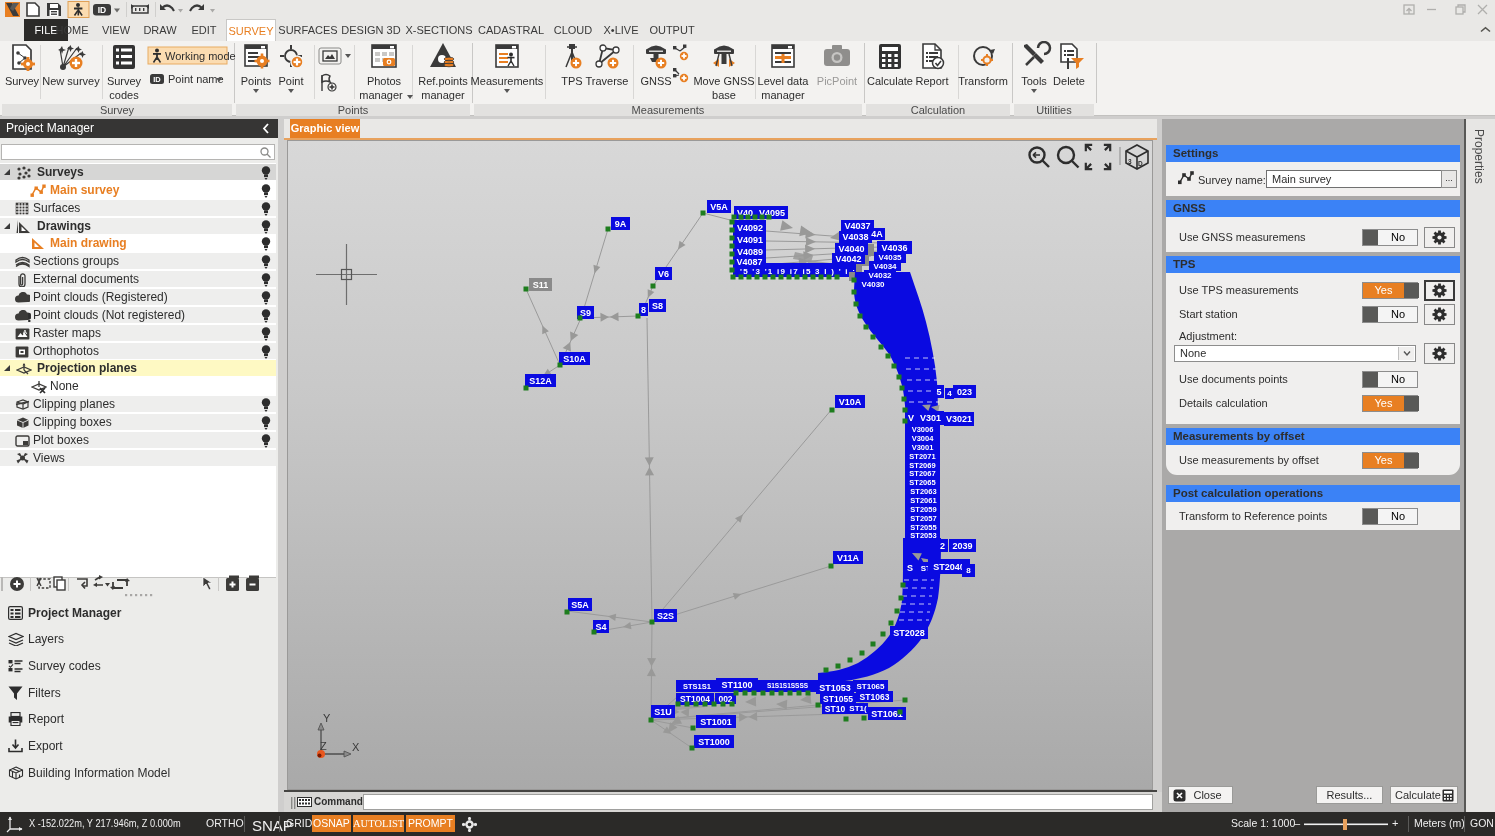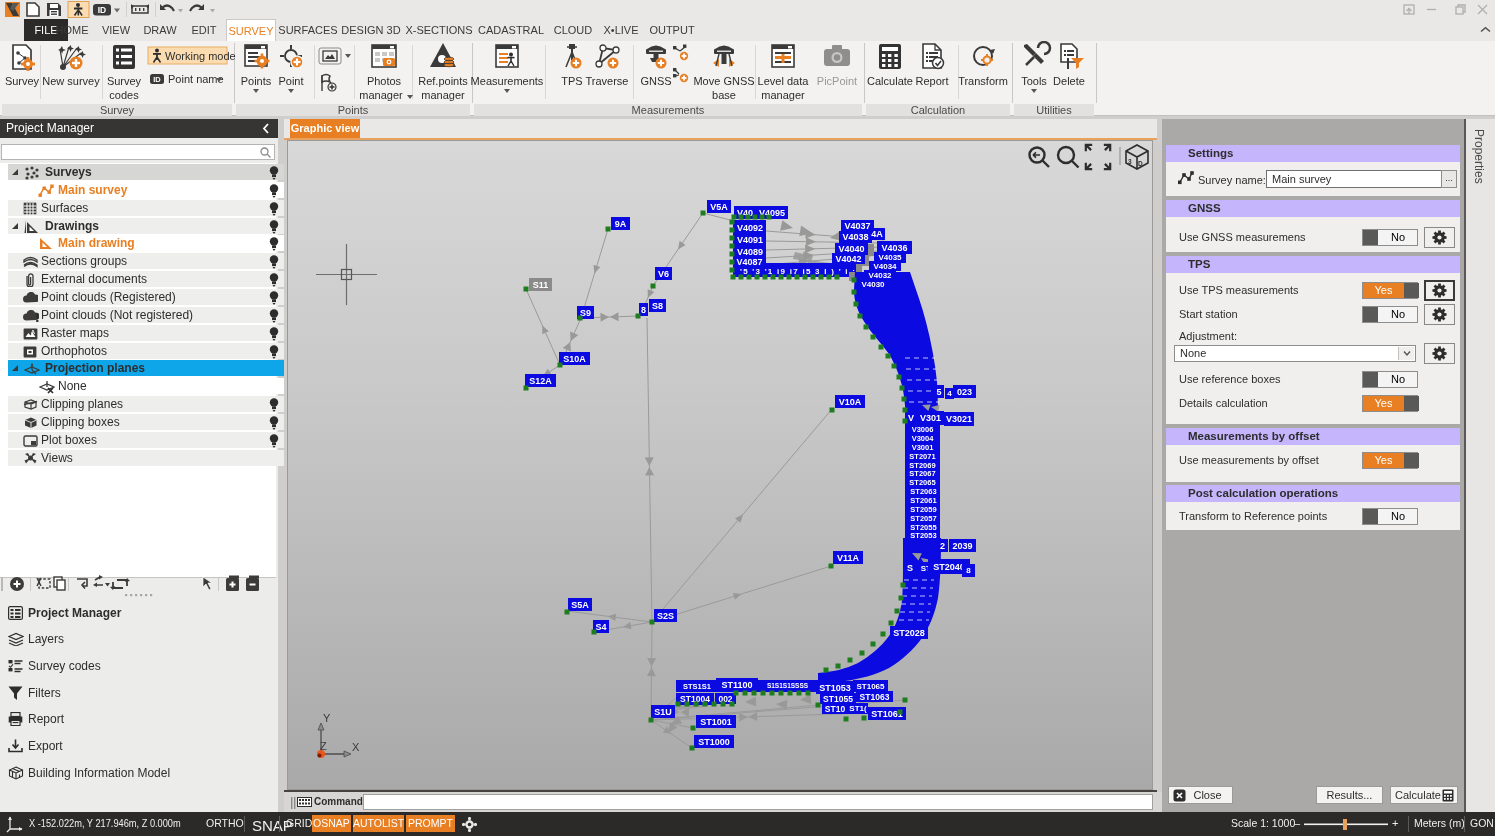--- a/index.html
+++ b/index.html
@@ -18,42 +18,42 @@
 #ribbon { left:0; top:41px; width:1495px; height:62px; background:#f3f2f0;text-align:right; }
 #ribbonfoot { left:0; top:103px; width:1495px; height:13px; background:#f3f2f0; border-bottom:1px solid #c2c1bf;}
 .gfoot { position:absolute; top:1px; height:12px; background:#e2e1df; text-align:center; font-size:11px; color:#4a4a4a; line-height:12px; }
 
 #mainbg { left:0; top:116px; width:1495px; height:696px; background:#cfcecd; }
 
 #lp { left:0; top:119px; width:278px; height:693px; background:#ececea; }
 #lphead { position:absolute; left:0; top:0; width:278px; height:19px; background:#363534; color:#fff; font-size:12px; line-height:19px; padding-left:6px; }
 #lpsearch { position:absolute; left:1px; top:25px; width:274px; height:16px; background:#fff; border:1px solid #b5b4b2; }
 #lptree { position:absolute; left:0px; top:44px; width:276px; height:415px; background:#fff; border-bottom:1px solid #c5c4c2;}
-.trow { position:absolute; left:8px; width:276px; height:16px; font-size:12px; color:#2d2d2d; line-height:17px; }
+.trow { position:absolute; left:0; width:276px; height:16px; font-size:12px; color:#2d2d2d; line-height:17px; }
 .trow .txt { position:absolute; top:0; }
 .trow.grp .txt { font-weight:bold; }
 .trow.orn .txt { color:#e87f22; font-weight:bold; }
 .bulb { position:absolute; left:261px; top:2px; }
 .exp { position:absolute; left:4px; top:5px; width:0; height:0; border-bottom:6px solid #3a3a3a; border-left:6px solid transparent;}
 
 .nav { position:absolute; left:0; width:278px; height:26px; font-size:12px; color:#2d2d2d; line-height:26px; }
 .nav b { font-weight:bold; }
 
 #gvtab { left:290px; top:119px; width:70px; height:19px; background:#e87f22; color:#fff; font-size:11px; font-weight:bold; text-align:center; line-height:19px; white-space:nowrap; }
 #gvline { left:284px; top:138px; width:873px; height:2px; background:#e8a25e; }
 
 #canvas { left:287px; top:140px; width:866px; height:650px; background:linear-gradient(180deg,#d8d8d8 0%,#c8c8c8 40%,#a9a9a9 100%); border:1px solid #9a9998; overflow:hidden; }
 
 #cmdbar { left:284px; top:792px; width:878px; height:20px; background:#d7d6d4; }
 #cmdinput { position:absolute; left:79px; top:2px; width:790px; height:16px; background:#fff; border:1px solid #a0a09e; }
 
 #rp { left:1162px; top:119px; width:302px; height:693px; background:#aaa9a8; }
 #rphead { position:absolute; left:0; top:0; width:302px; height:19px; background:#363534; color:#fff; font-size:12px; line-height:19px; padding-left:8px; }
 .card { position:absolute; left:4px; width:294px; background:#f0efee; }
-.chead { height:17px; background:#c4b5fd; font-size:11.5px; font-weight:bold; color:#2d2d2d; line-height:17px; padding-left:22px; }
+.chead { height:17px; background:#3b82f6; font-size:11.5px; font-weight:bold; color:#2d2d2d; line-height:17px; padding-left:7px; }
 .tgl { position:absolute; width:56px; height:17px; border:1px solid #8d8d8d; background:#f4f4f4; font-size:11px; }
 .tgl .knob { position:absolute; top:0; width:15px; height:15px; background:#595957; }
 .tgl .lab { position:absolute; top:0px; width:40px; text-align:center; line-height:15px; }
 .gearbtn { position:absolute; width:31px; height:21px; background:#f0efee; border:1px solid #888; text-align:center; }
 .btn { position:absolute; height:18px; background:#f4f3f2; border:1px solid #9a9a98; font-size:11px; color:#2d2d2d; text-align:center; }
 
 #props { left:1464px; top:119px; width:31px; height:693px; background:#e7e6e4; border-left:2px solid #585856; }
 #props span { position:absolute; left:6px; top:10px; font-size:12px; color:#4a4a4a; writing-mode:vertical-lr; }
 
 #statusbar { left:0; top:812px; width:1495px; height:24px; background:#2b2a28; color:#fff; font-size:12px; }
@@ -688,21 +688,21 @@
           <rect x="4" y="3.5" width="6" height="5" fill="#fff"></rect>
           <rect x="5.5" y="5" width="3" height="2" fill="#3c3b39"></rect>
         </svg>
       <span class="txt" style="left:33px;">Orthophotos</span>
         <svg class="bulb" width="10" height="14">
           <circle cx="5" cy="4.5" r="4.2" fill="#2d2d2d"></circle>
           <rect x="3" y="8.5" width="4" height="2.6" fill="#2d2d2d"></rect>
           <path d="M3.5 12 h3 l-1.5 2 z" fill="#2d2d2d"></path>
         </svg>
       </div>
-    <div class="trow grp" style="top:197px;background:#0ea5e9;">
+    <div class="trow grp" style="top:197px;background:#fef9c3;">
         <div class="exp"></div>
       <svg class="abs" style="left:16px;top:2px;" width="16" height="14">
           <path d="M1 8 L8 5 L15 8 L8 11 z" fill="none" stroke="#3c3b39" stroke-width="1.3"></path>
           <path d="M8 2 v6 M8 8 l4 4" stroke="#3c3b39" stroke-width="1.3" fill="none"></path>
           <path d="M6.5 3.5 L8 1 L9.5 3.5 z" fill="#3c3b39"></path>
         </svg>
       <span class="txt" style="left:37px;">Projection planes</span>
       </div>
     <div class="trow" style="top:215px;background:#fff;">
       <svg class="abs" style="left:31px;top:2px;" width="16" height="14">
@@ -1498,33 +1498,33 @@
       <span style="position:absolute;right:1px;top:1px;width:16px;height:13px;background:#f0efee;border-left:1px solid #c0c0c0;"><svg width="16" height="13">
             <path d="M5 4.5 l3 3.5 3 -3.5" stroke="#555" stroke-width="1.4" fill="none"></path>
           </svg></span>
     </div>
     <div class="gearbtn" style="left:258px;top:87px;"><svg width="15" height="15" style="margin-top:2px;">
           <g transform="translate(7.5,7.5)">
             <path fill="#2d2d2d" d="M7.07 -1.37 L7.07 1.37 L5.00 1.43 L4.55 2.52 L5.97 4.03 L4.03 5.97 L2.52 4.55 L1.43 5.00 L1.37 7.07 L-1.37 7.07 L-1.43 5.00 L-2.52 4.55 L-4.03 5.97 L-5.97 4.03 L-4.55 2.52 L-5.00 1.43 L-7.07 1.37 L-7.07 -1.37 L-5.00 -1.43 L-4.55 -2.52 L-5.97 -4.03 L-4.03 -5.97 L-2.52 -4.55 L-1.43 -5.00 L-1.37 -7.07 L1.37 -7.07 L1.43 -5.00 L2.52 -4.55 L4.03 -5.97 L5.97 -4.03 L4.55 -2.52 L5.00 -1.43 z"></path>
             <circle r="2.1" fill="#f0efee"></circle>
           </g>
         </svg></div>
-    <div class="abs" style="left:13px;top:117px;font-size:11px;color:#2d2d2d;">Use reference boxes</div>
+    <div class="abs" style="left:13px;top:117px;font-size:11px;color:#2d2d2d;">Use documents points</div>
     <div class="tgl" style="left:196px;top:115px;">
         <span class="knob" style="left:0;"></span>
         <span class="lab" style="left:15px;">No</span>
       </div>
     <div class="abs" style="left:13px;top:141px;font-size:11px;color:#2d2d2d;">Details calculation</div>
     <div class="tgl" style="left:196px;top:139px;">
         <span style="position:absolute;left:0;top:0;width:41px;height:15px;background:#e87f22;color:#fff;text-align:center;line-height:15px;">Yes</span>
         <span class="knob" style="left:41px;"></span>
       </div>
   </div>
 
-  <div class="card" style="top:309px;height:54px;">
+  <div class="card" style="top:309px;height:47px;border-radius:11px;">
     <div class="chead">Measurements by offset</div>
     <div class="abs" style="left:13px;top:26px;font-size:11px;color:#2d2d2d;">Use measurements by offset</div>
     <div class="tgl" style="left:196px;top:24px;">
         <span style="position:absolute;left:0;top:0;width:41px;height:15px;background:#e87f22;color:#fff;text-align:center;line-height:15px;">Yes</span>
         <span class="knob" style="left:41px;"></span>
       </div>
   </div>
 
   <div class="card" style="top:366px;height:45px;">
     <div class="chead">Post calculation operations</div>
@@ -1563,21 +1563,21 @@
     <path d="M2 4 l2-3.5 2 3.5 z M13 11 l3.5 2 -3.5 2 z" fill="#e8e8e8"></path>
     <path d="M4 13 l-3 3" stroke="#e8e8e8" stroke-width="1.2"></path>
   </svg>
   <div class="stxt" style="left:29px;font-size:11px;transform:scale(0.84,1);transform-origin:0 0;">X -152.022m, Y 217.946m, Z 0.000m</div>
   <div class="stxt" style="left:206px;font-size:10.5px;">ORTHO</div>
   <div class="ssep" style="left:244px;"></div>
   <div class="stxt" style="left:252px;font-size:15px;">SNAP</div>
   <div class="ssep" style="left:279px;"></div>
   <div class="stxt" style="left:286px;font-size:10.5px;">GRID</div>
   <div class="sbtn" style="left:312px;width:39px;font-size:10.5px;">OSNAP</div>
-  <div class="sbtn" style="left:353px;width:51px;font-size:10.5px;">AUTOLIST</div>
+  <div class="sbtn" style="left:353px;width:51px;font-size:10.5px;font-family:Liberation Serif, serif;">AUTOLIST</div>
   <div class="sbtn" style="left:406px;width:49px;font-size:10.5px;">PROMPT</div>
   <svg class="abs" style="left:462px;top:5px;" width="15" height="15">
     <g transform="translate(7.5,7.5)" fill="#e8e8e8">
         <circle r="4.2"></circle>
         <circle r="1.8" fill="#2b2a28"></circle>
         <g>
           <rect x="-1.2" y="-7" width="2.4" height="3"></rect>
           <rect x="-1.2" y="4" width="2.4" height="3"></rect>
           <rect x="-7" y="-1.2" width="3" height="2.4"></rect>
           <rect x="4" y="-1.2" width="3" height="2.4"></rect>

